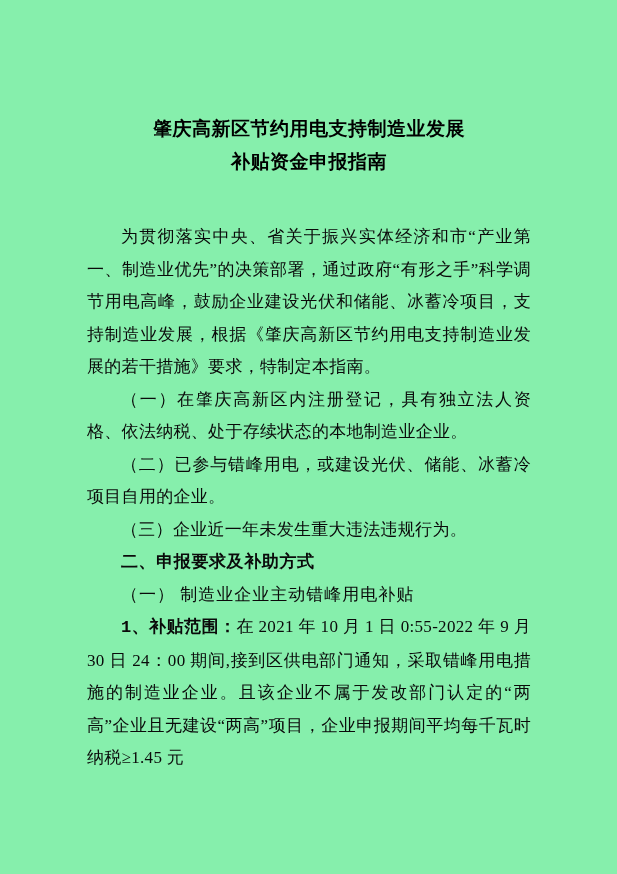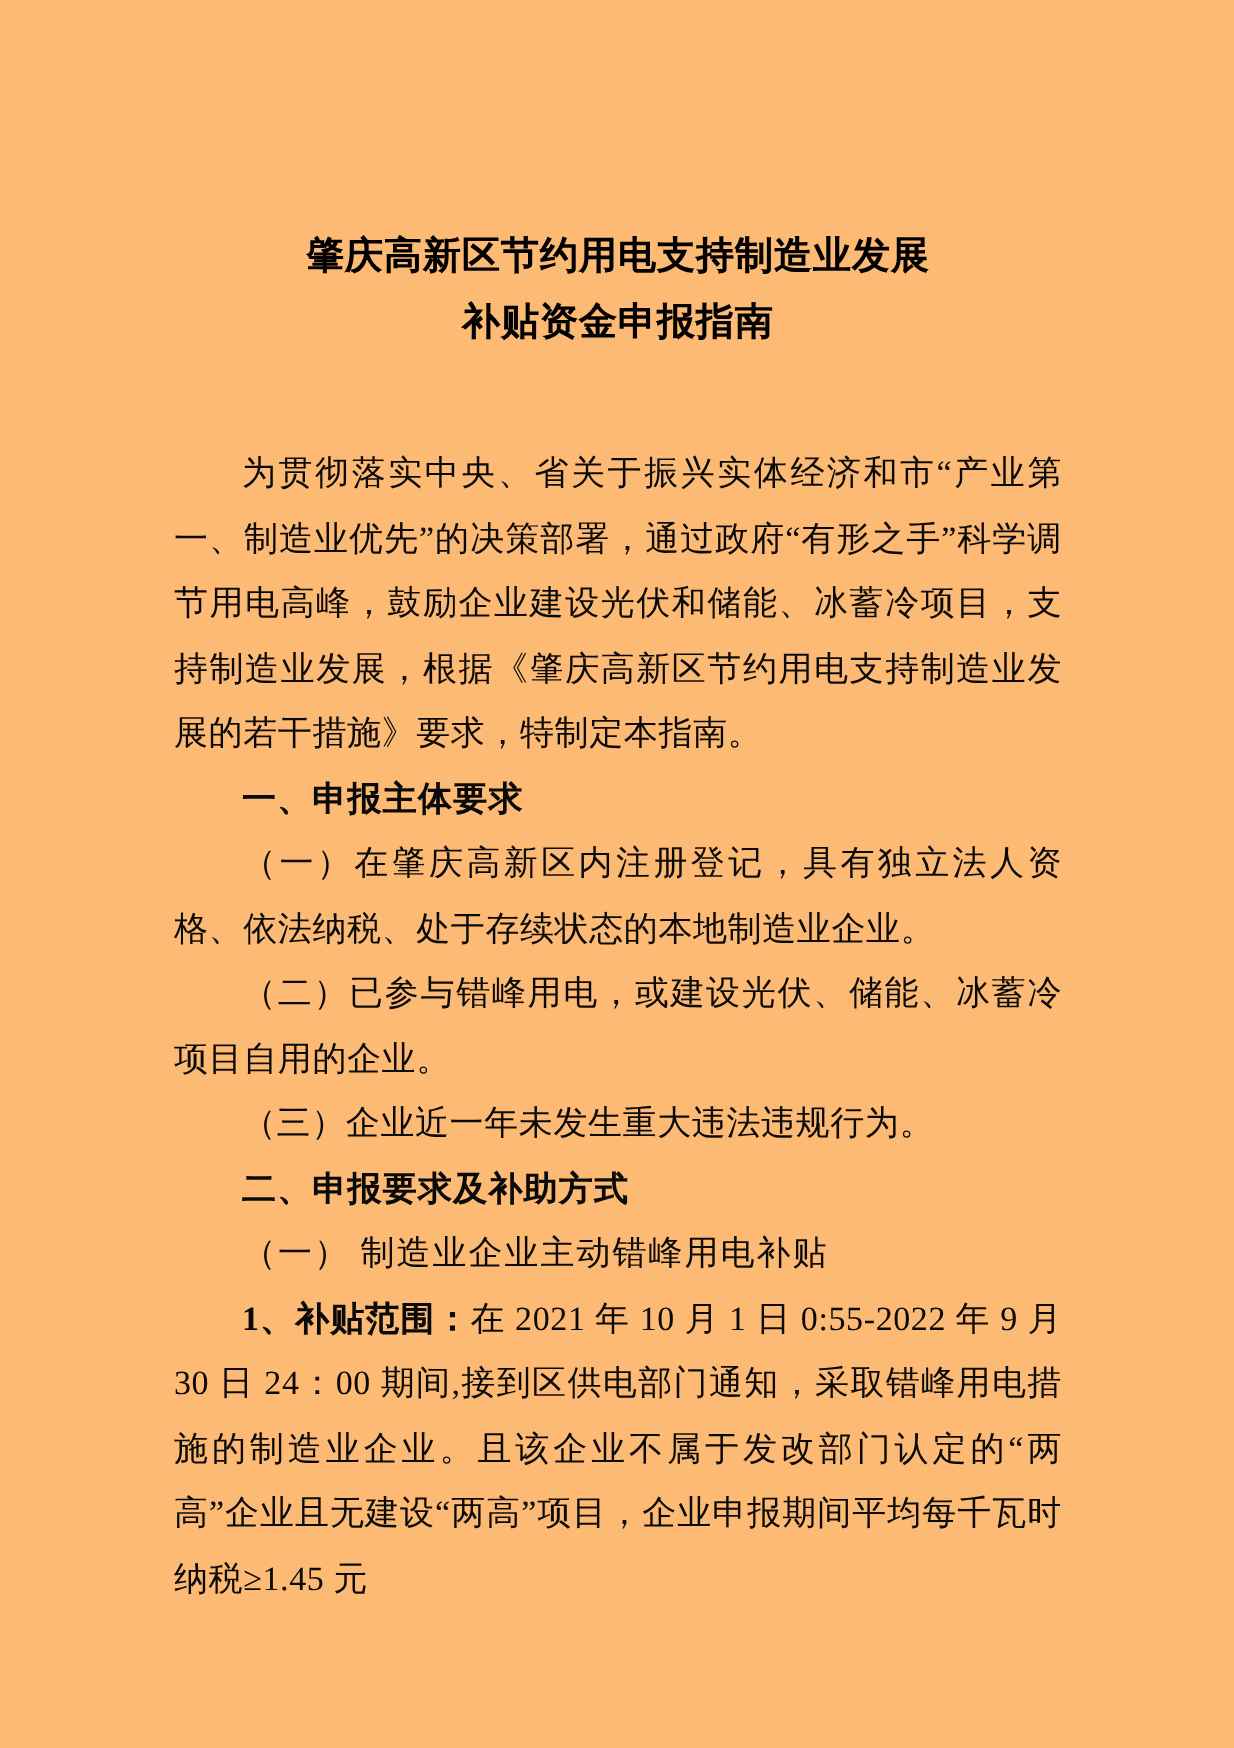--- a/index.html
+++ b/index.html
@@ -5,21 +5,21 @@
   html, body {
     margin: 0;
     padding: 0;
     background: #ffffff;
   }
   .page {
     position: relative;
     box-sizing: border-box;
     width: 617px;
     height: 874px;
-    background: #fdba74;
+    background: #86efac;
     padding: 112px 86px 0 87px;
     color: #0a0a0a;
     font-family: "Liberation Serif", "DejaVu Serif", serif;
     font-size: 17px;
     line-height: 32.5px;
   }
   .doc-title {
     margin: 0 0 43px 0;
     padding: 0;
     text-align: center;
@@ -47,36 +47,35 @@
     font-weight: bold;
     font-family: "Liberation Sans", "DejaVu Sans", sans-serif;
     letter-spacing: 0.6px;
   }
   .sub-kaiti {
     letter-spacing: 1px;
   }
   .lead-bold {
     font-weight: bold;
     font-style: normal;
-    font-family: Liberation Serif, serif;
+    font-family: Liberation Mono, monospace;
   }
 </style>
 </head>
 <body>
 
 <div class="page">
 
   <h1 class="doc-title">
     <span class="title-line">肇庆高新区节约用电支持制造业发展</span>
     <span class="title-line">补贴资金申报指南</span>
   </h1>
 
   <p class="body-para indent">为贯彻落实中央、省关于振兴实体经济和市“产业第一、制造业优先”的决策部署，通过政府“有形之手”科学调节用电高峰，鼓励企业建设光伏和储能、冰蓄冷项目，支持制造业发展，根据《肇庆高新区节约用电支持制造业发展的若干措施》要求，特制定本指南。</p>
 
-  <p class="body-para indent heading">一、申报主体要求</p>
 
   <p class="body-para indent">（一）在肇庆高新区内注册登记，具有独立法人资格、依法纳税、处于存续状态的本地制造业企业。</p>
 
   <p class="body-para indent">（二）已参与错峰用电，或建设光伏、储能、冰蓄冷项目自用的企业。</p>
 
   <p class="body-para indent">（三）企业近一年未发生重大违法违规行为。</p>
 
   <p class="body-para indent heading">二、申报要求及补助方式</p>
 
   <p class="body-para indent sub-kaiti">（一） 制造业企业主动错峰用电补贴</p>

